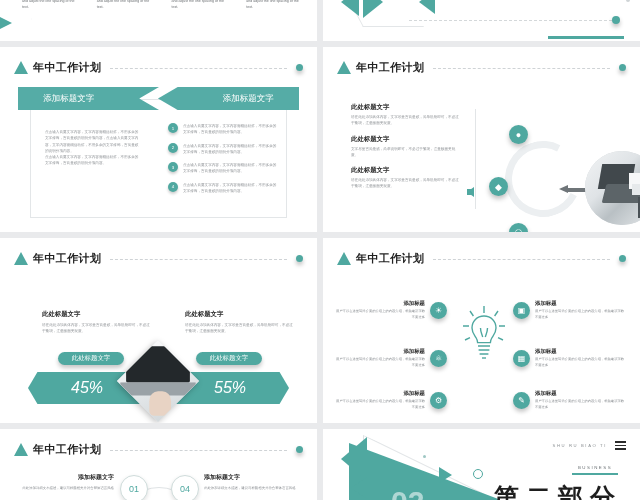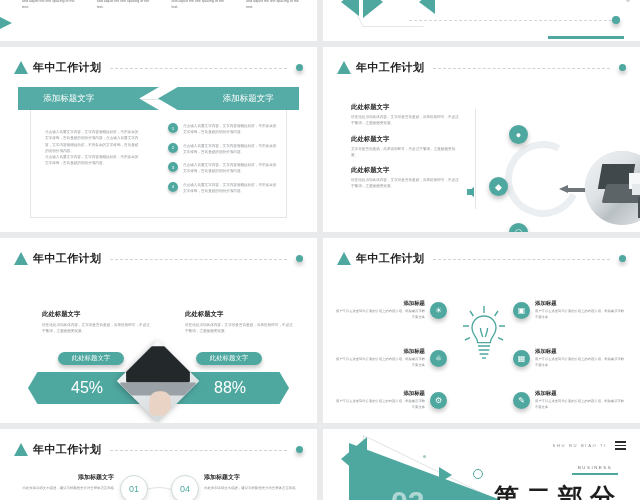--- a/index.html
+++ b/index.html
@@ -43,21 +43,21 @@
   .photo .pap{position:absolute;left:60%;top:30%;width:30%;height:22%;background:#f6f7f8;}
   .photo .pap2{position:absolute;left:63%;top:44%;width:28%;height:16%;background:#e6e9eb;}
   .photo .drk{position:absolute;left:72%;top:62%;width:22%;height:28%;background:#4a5156;}
   .bigarrow{position:absolute;left:236px;top:138px;width:30px;height:9px;}
   .bigarrow .shaft{position:absolute;right:0;top:2.5px;width:22px;height:4px;background:#6f7579;}
   .bigarrow .head{position:absolute;left:0;top:0;width:0;height:0;border-top:4.5px solid transparent;border-bottom:4.5px solid transparent;border-right:9px solid #6f7579;}
 
   
   .sC-col{position:absolute;top:72px;width:108px;}
   .pill{position:absolute;top:114px;width:66px;height:13px;border-radius:7px;background:#4FA8A0;color:#fff;font-size:6.4px;display:flex;align-items:center;justify-content:center;box-shadow:0 3px 4px rgba(0,0,0,.22);}
-  .arrowband{position:absolute;top:134px;height:32px;background:#4FA8A0;color:#fff;font-size:16px;display:flex;align-items:center;justify-content:center;}
+  .arrowband{position:absolute;top:134px;height:32px;background:#4FA8A0;color:#fff;font-size:16px;display:flex;align-items:center;justify-content:center;font-style:italic;}
   .arrowband.l{left:28px;width:118px;clip-path:polygon(8% 0,100% 0,100% 100%,8% 100%,0 50%);}
   .arrowband.r{right:28px;width:118px;clip-path:polygon(0 0,92% 0,100% 50%,92% 100%,0 100%);}
   .diamond{position:absolute;left:129px;top:114px;width:58px;height:58px;transform:rotate(45deg);overflow:hidden;background:#e6e9eb;box-shadow:0 2px 6px rgba(0,0,0,.25);}
   .diamond .inner{position:absolute;inset:0;transform:rotate(-45deg) scale(1.45);background:linear-gradient(160deg,#ffffff 0%,#e9ecee 45%,#cdd3d6 100%);}
   .diamond .k{position:absolute;left:12%;top:8%;width:76%;height:44%;background:#23282b;border-radius:1px;}
   .diamond .base{position:absolute;left:6%;top:52%;width:88%;height:16%;background:#9aa2a7;}
   .diamond .hand{position:absolute;left:40%;top:62%;width:26%;height:30%;background:#e8d3c4;border-radius:40% 40% 20% 20%;}
 
   
   .bulb{position:absolute;left:139px;top:64px;width:44px;height:66px;}
@@ -232,21 +232,21 @@
     </div>
     <div class="sC-col" style="left:185px">
       <div class="sub-h">此处标题文字</div>
       <div class="ph" style="margin-top:3px">请在此处添加具体内容，文字尽量言简意赅，简单说明即可，不必过于繁琐，注意版面美观度。</div>
     </div>
 
     <div class="pill" style="left:58px">此处标题文字</div>
     <div class="pill" style="left:196px">此处标题文字</div>
 
     <div class="arrowband l">45%</div>
-    <div class="arrowband r">88%</div>
+    <div class="arrowband r">55%</div>
 
     <div class="diamond">
       <div class="inner">
         <div class="k"></div>
         <div class="base"></div>
         <div class="hand"></div>
       </div>
     </div>
   </div>
 

